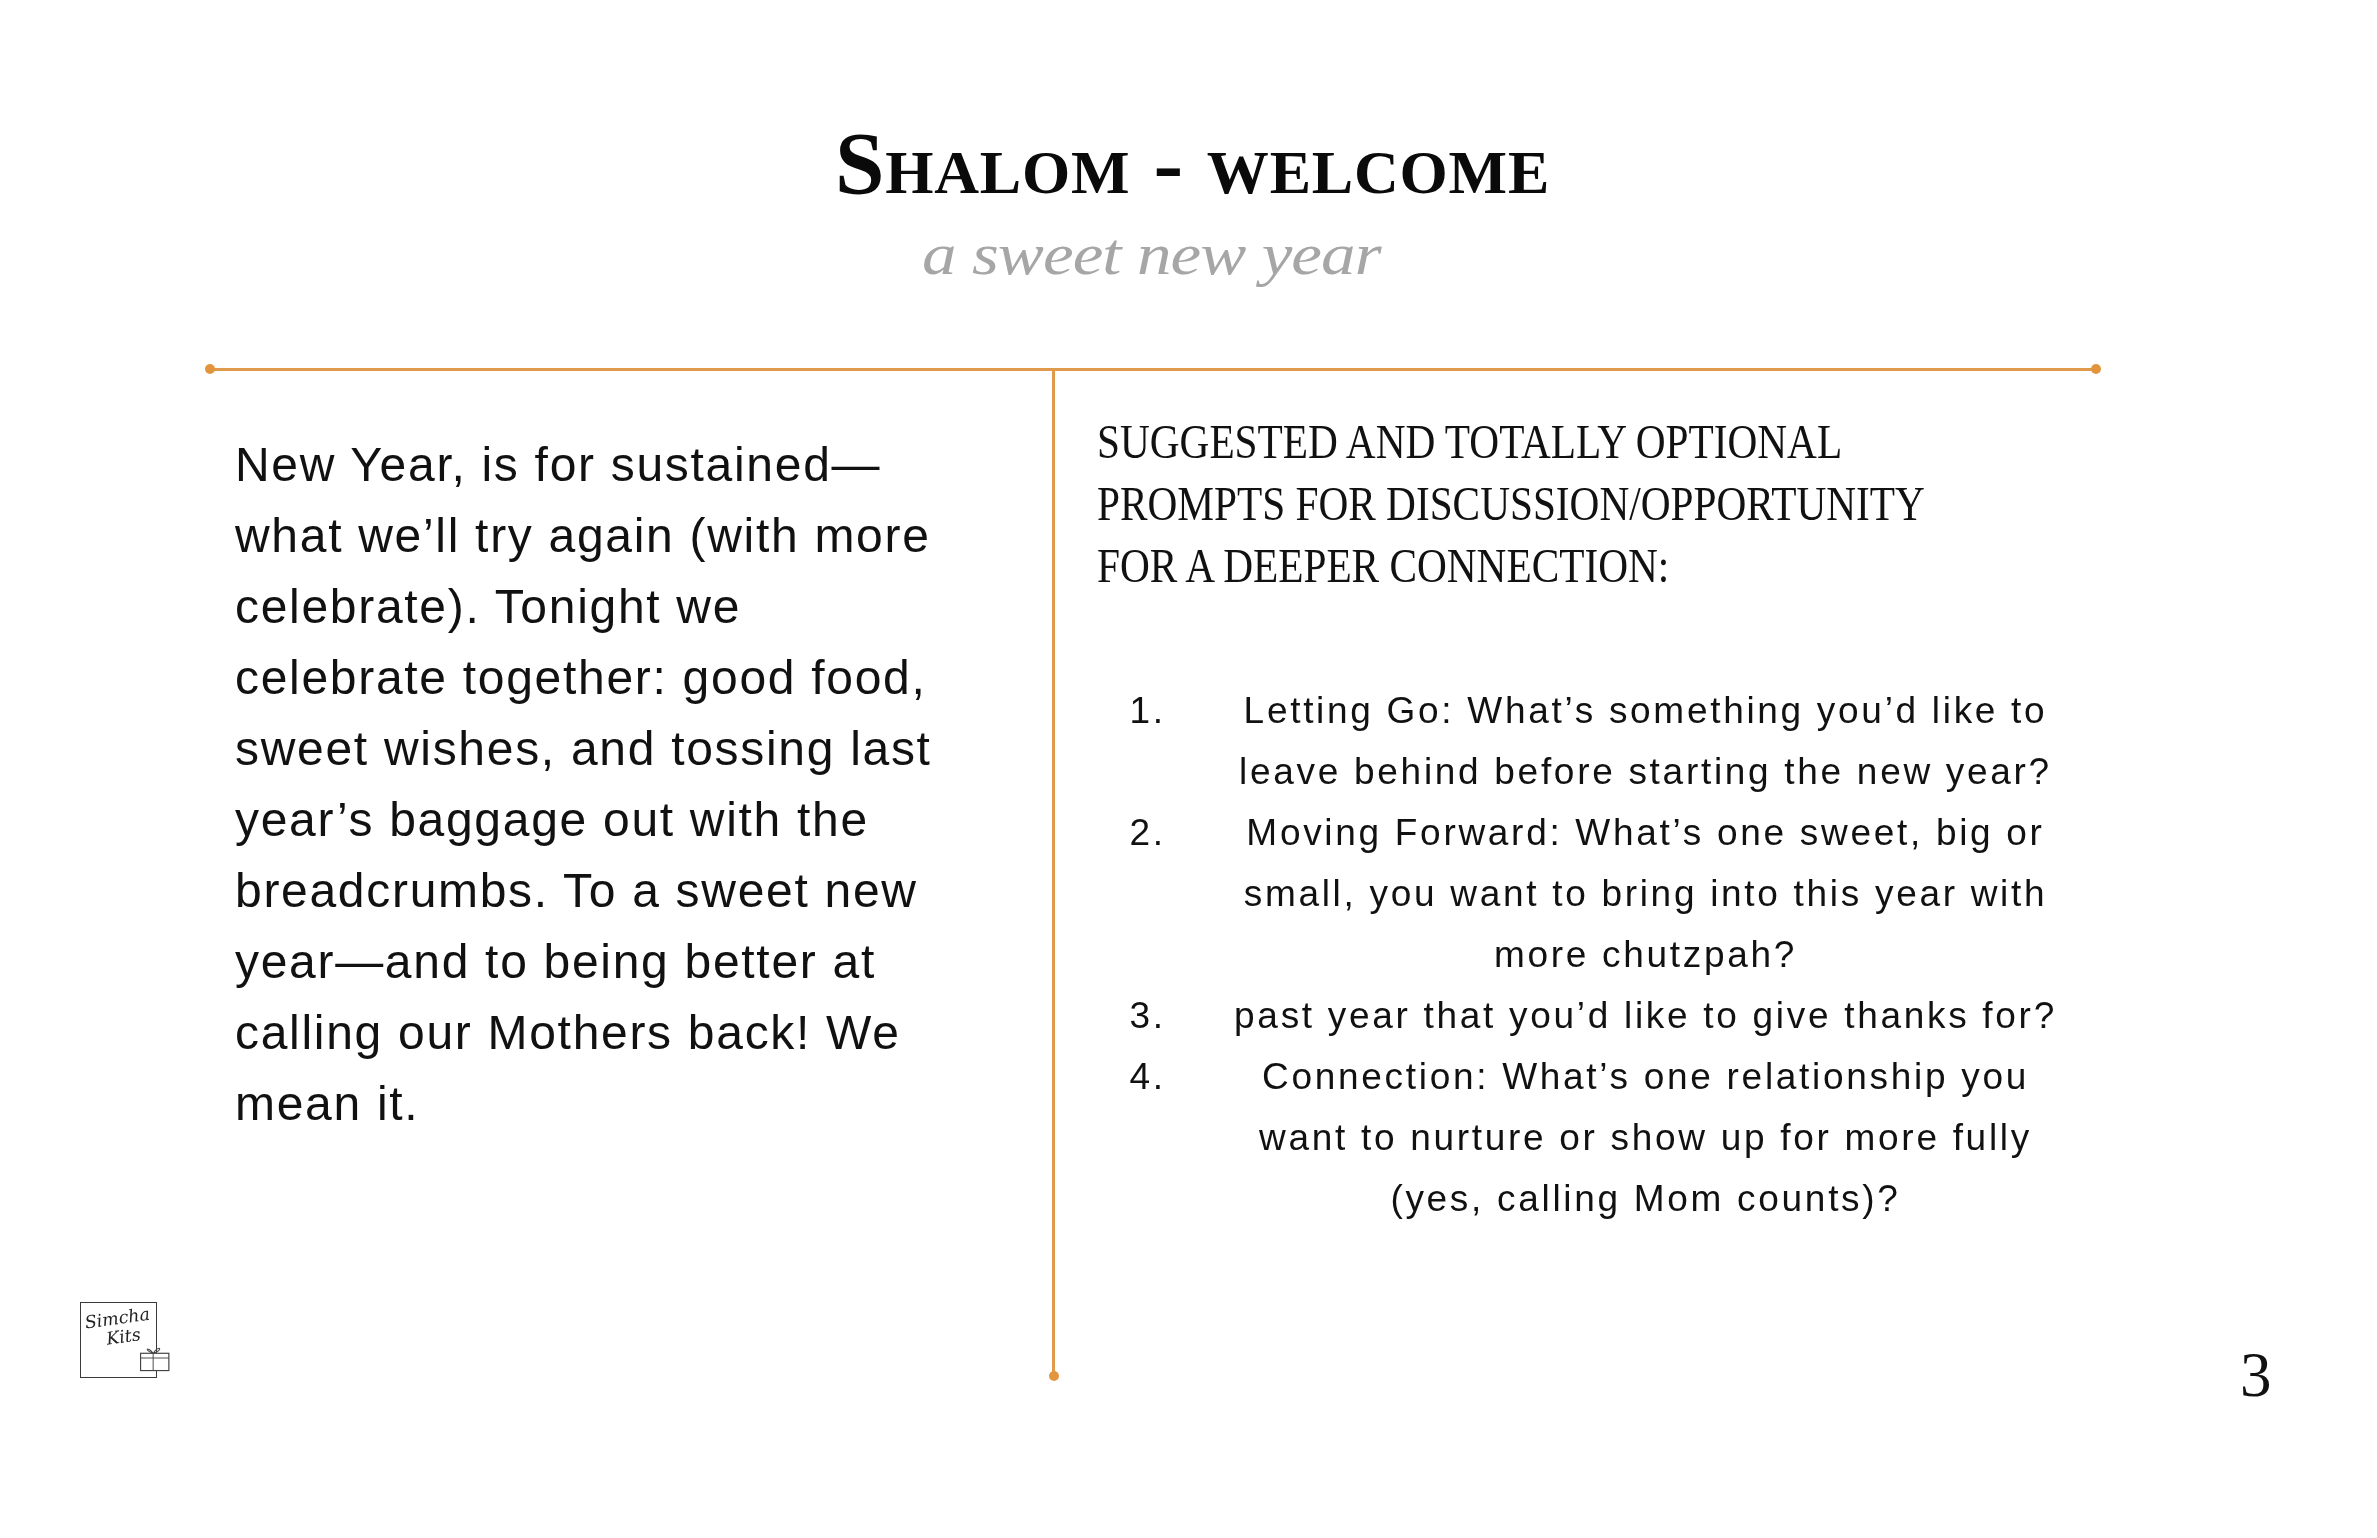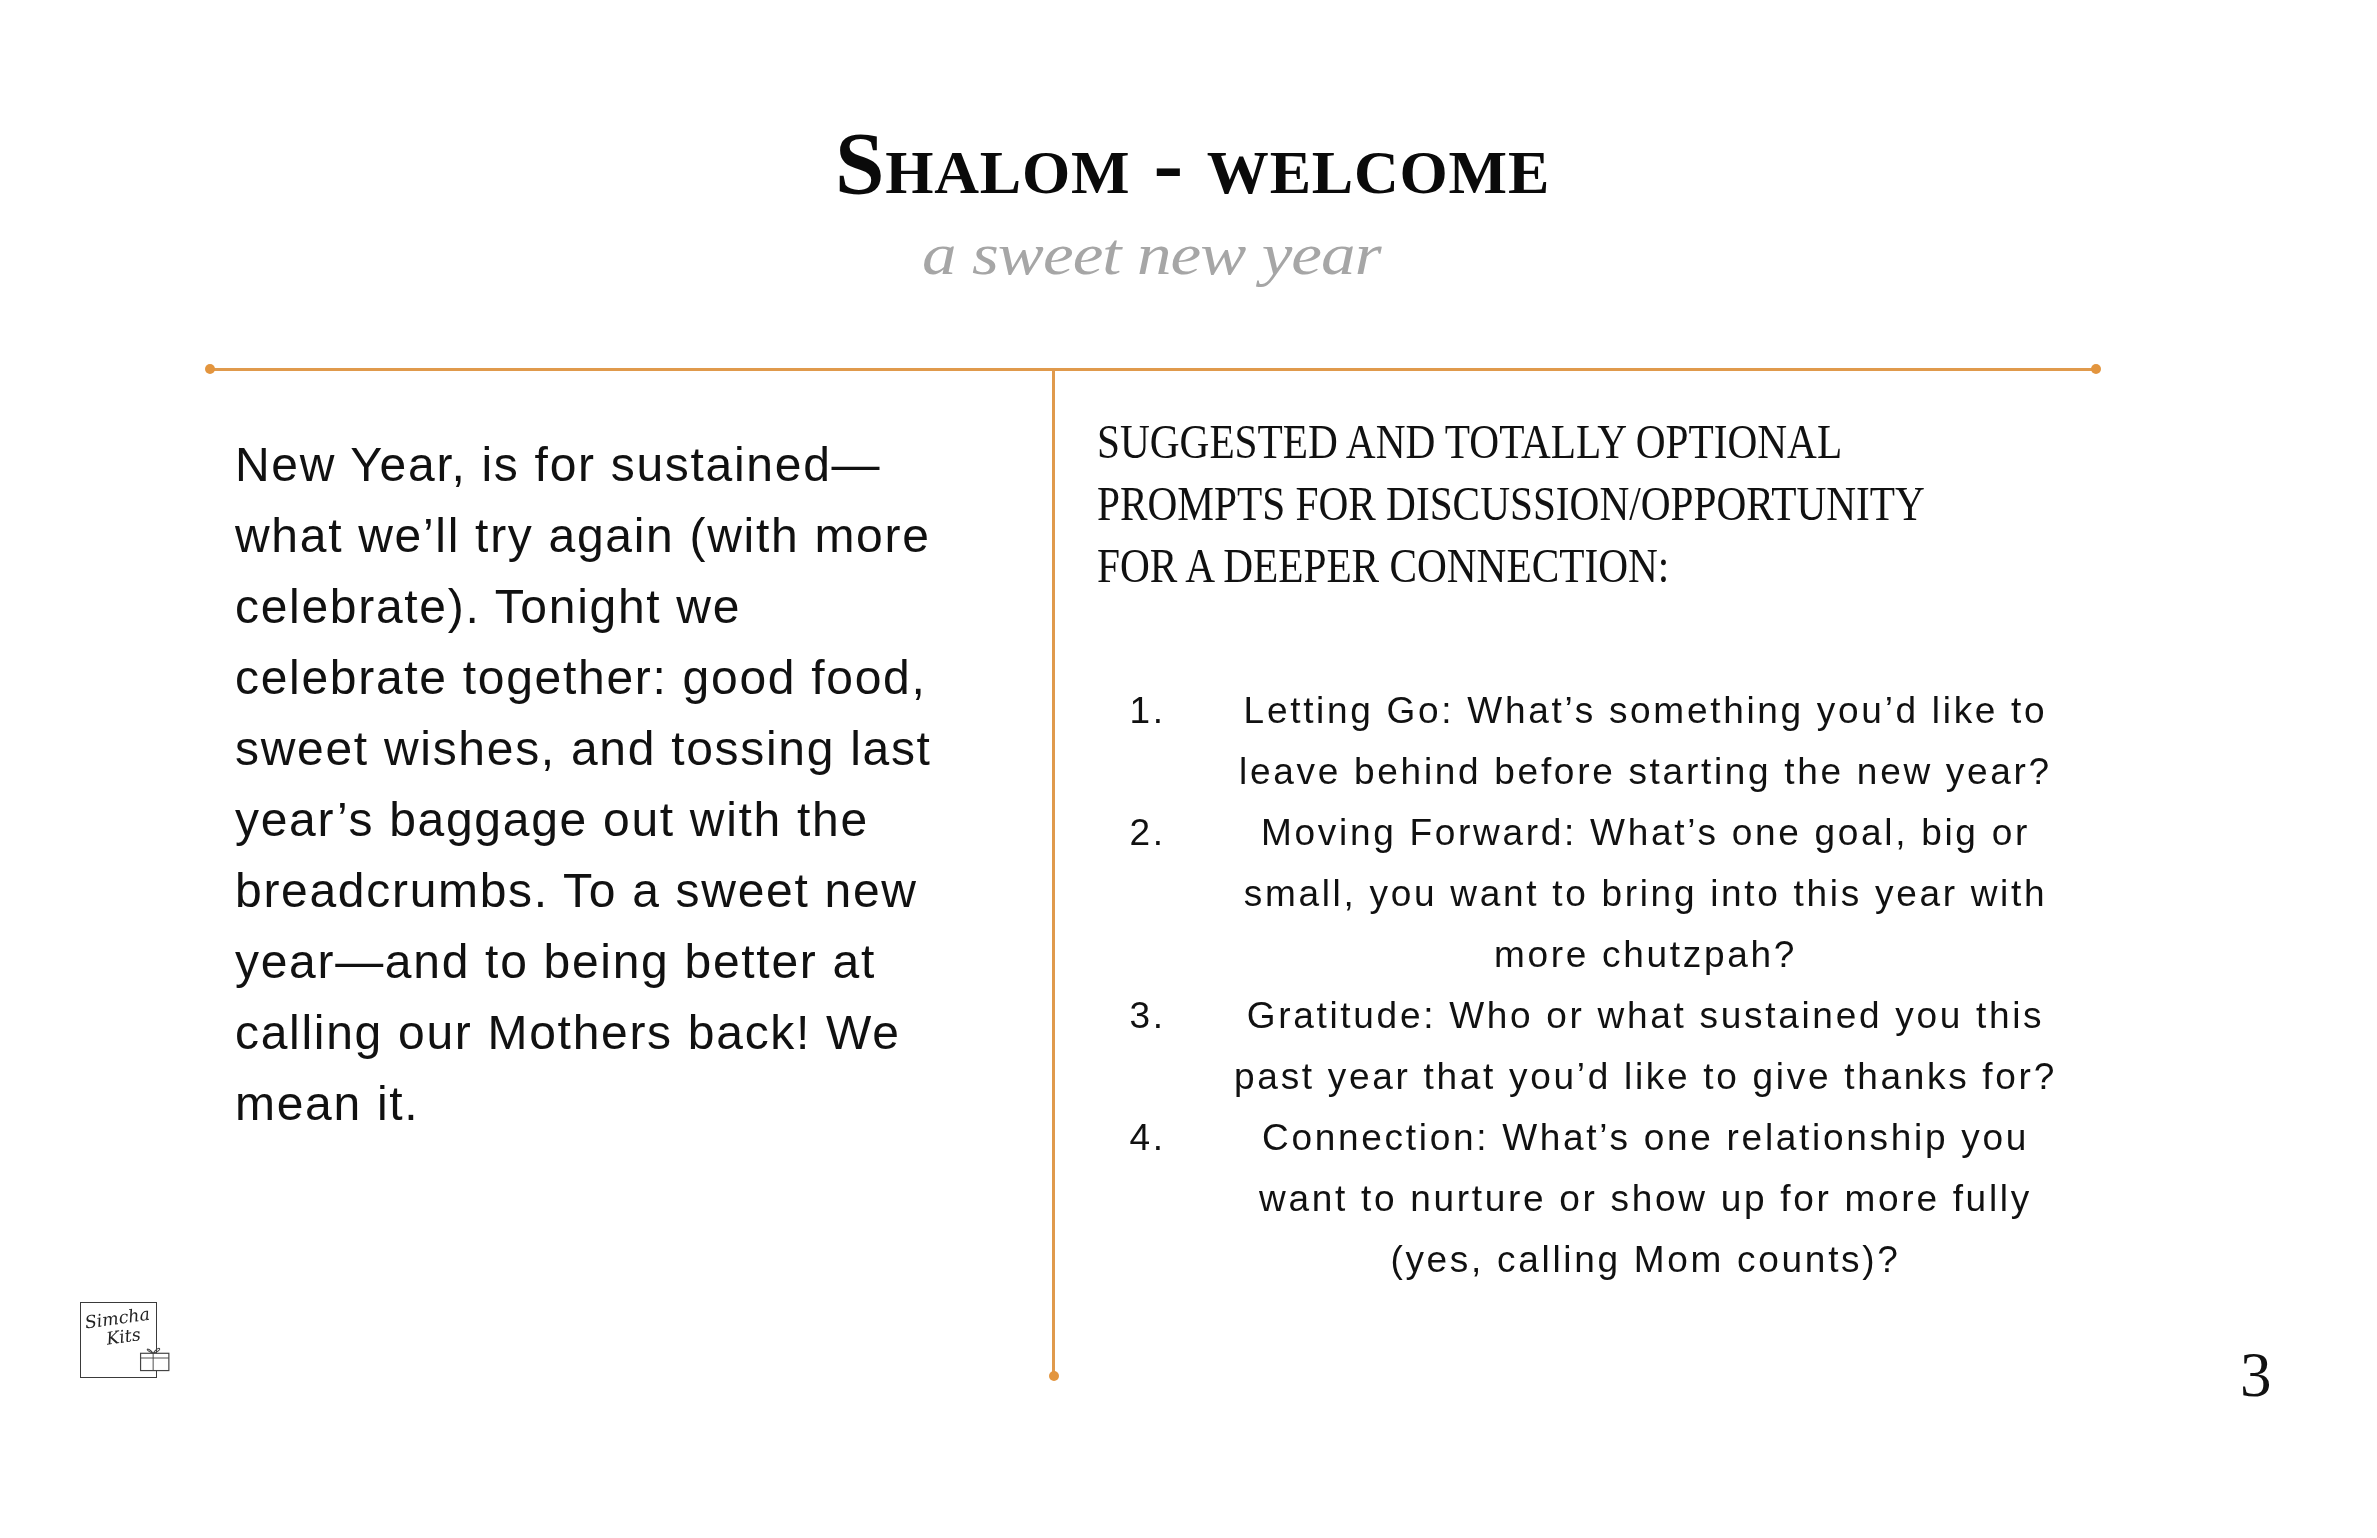--- a/index.html
+++ b/index.html
@@ -56,27 +56,26 @@
 </div>
 
 <div class="abs list">
   <div class="item">
     <span class="num">1.</span>
     <span class="ln">Letting Go: What’s something you’d like to</span>
     <span class="ln">leave behind before starting the new year?</span>
   </div>
   <div class="item">
     <span class="num">2.</span>
-    <span class="ln">Moving Forward: What’s one goal, big or</span>
+    <span class="ln">Moving Forward: What’s one sweet, big or</span>
     <span class="ln">small, you want to bring into this year with</span>
     <span class="ln">more chutzpah?</span>
   </div>
   <div class="item">
     <span class="num">3.</span>
-    <span class="ln">Gratitude: Who or what sustained you this</span>
     <span class="ln">past year that you’d like to give thanks for?</span>
   </div>
   <div class="item">
     <span class="num">4.</span>
     <span class="ln">Connection: What’s one relationship you</span>
     <span class="ln">want to nurture or show up for more fully</span>
     <span class="ln">(yes, calling Mom counts)?</span>
   </div>
 </div>
 

